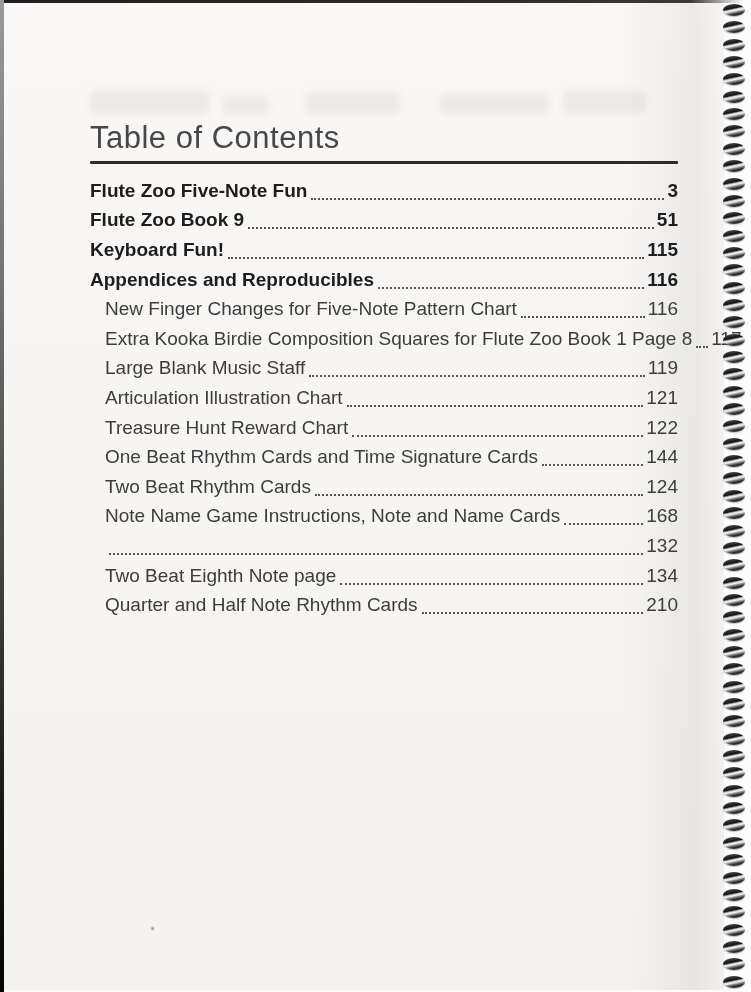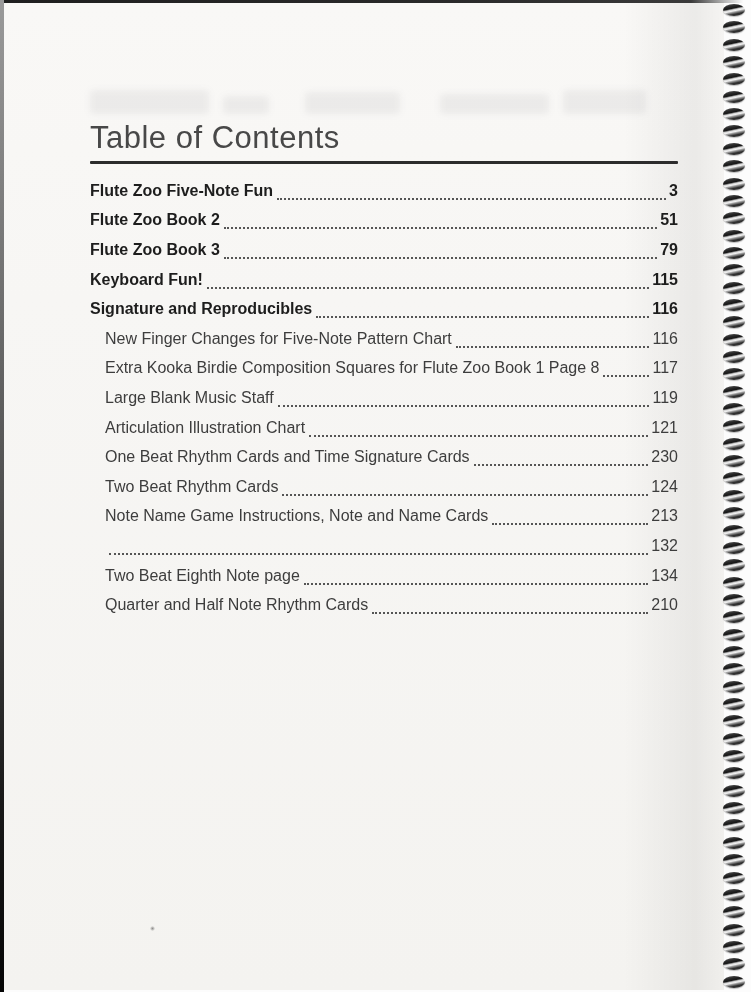--- a/index.html
+++ b/index.html
@@ -62,21 +62,21 @@
   .page-title{
     font-size:31px;font-weight:300;letter-spacing:0.5px;
     line-height:40px;color:var(--title-text);
   }
   .title-rule{
     height:3px;background:var(--rule);margin-top:3px;border-radius:1px;
   }
   .toc{margin-top:12px;}
   .toc-row{
     display:flex;align-items:center;height:29.6px;
-    font-size:16px;color:var(--entry-text);justify-content:flex-end;
+    font-size:19px;color:var(--entry-text);
   }
   .toc-row.level0{font-weight:bold;}
   .toc-row.level1{padding-left:15px;font-weight:normal;color:var(--sub-entry-text);}
   .toc-title{white-space:nowrap;flex:0 0 auto;}
   .toc-leader{
     flex:1 1 auto;min-width:12px;
     border-bottom:2px dotted var(--leader-dots);
     margin:0 3px 0 4px;
     transform:translateY(4px);
     height:10px;
@@ -121,36 +121,31 @@
 <div class="content">
   <h1 class="page-title">Table of Contents</h1>
   <div class="title-rule"></div>
   <div class="toc">
       <div class="toc-row level0">
         <span class="toc-title">Flute Zoo Five-Note Fun</span>
         <span class="toc-leader"></span>
         <span class="toc-page">3</span>
       </div>
       <div class="toc-row level0">
-        <span class="toc-title">Flute Zoo Book 2</span>
+        <span class="toc-title">Flute Zoo Book 9</span>
         <span class="toc-leader"></span>
         <span class="toc-page">51</span>
       </div>
       <div class="toc-row level0">
-        <span class="toc-title">Flute Zoo Book 3</span>
-        <span class="toc-leader"></span>
-        <span class="toc-page">79</span>
-      </div>
-      <div class="toc-row level0">
         <span class="toc-title">Keyboard Fun!</span>
         <span class="toc-leader"></span>
         <span class="toc-page">115</span>
       </div>
       <div class="toc-row level0">
-        <span class="toc-title">Signature and Reproducibles</span>
+        <span class="toc-title">Appendices and Reproducibles</span>
         <span class="toc-leader"></span>
         <span class="toc-page">116</span>
       </div>
       <div class="toc-row level1">
         <span class="toc-title">New Finger Changes for Five-Note Pattern Chart</span>
         <span class="toc-leader"></span>
         <span class="toc-page">116</span>
       </div>
       <div class="toc-row level1">
         <span class="toc-title">Extra Kooka Birdie Composition Squares for Flute Zoo Book 1 Page 8</span>
@@ -161,33 +156,38 @@
         <span class="toc-title">Large Blank Music Staff</span>
         <span class="toc-leader"></span>
         <span class="toc-page">119</span>
       </div>
       <div class="toc-row level1">
         <span class="toc-title">Articulation Illustration Chart</span>
         <span class="toc-leader"></span>
         <span class="toc-page">121</span>
       </div>
       <div class="toc-row level1">
+        <span class="toc-title">Treasure Hunt Reward Chart</span>
+        <span class="toc-leader"></span>
+        <span class="toc-page">122</span>
+      </div>
+      <div class="toc-row level1">
         <span class="toc-title">One Beat Rhythm Cards and Time Signature Cards</span>
         <span class="toc-leader"></span>
-        <span class="toc-page">230</span>
+        <span class="toc-page">144</span>
       </div>
       <div class="toc-row level1">
         <span class="toc-title">Two Beat Rhythm Cards</span>
         <span class="toc-leader"></span>
         <span class="toc-page">124</span>
       </div>
       <div class="toc-row level1">
         <span class="toc-title">Note Name Game Instructions, Note and Name Cards</span>
         <span class="toc-leader"></span>
-        <span class="toc-page">213</span>
+        <span class="toc-page">168</span>
       </div>
       <div class="toc-row level1">
         <span class="toc-leader"></span>
         <span class="toc-page">132</span>
       </div>
       <div class="toc-row level1">
         <span class="toc-title">Two Beat Eighth Note page</span>
         <span class="toc-leader"></span>
         <span class="toc-page">134</span>
       </div>

